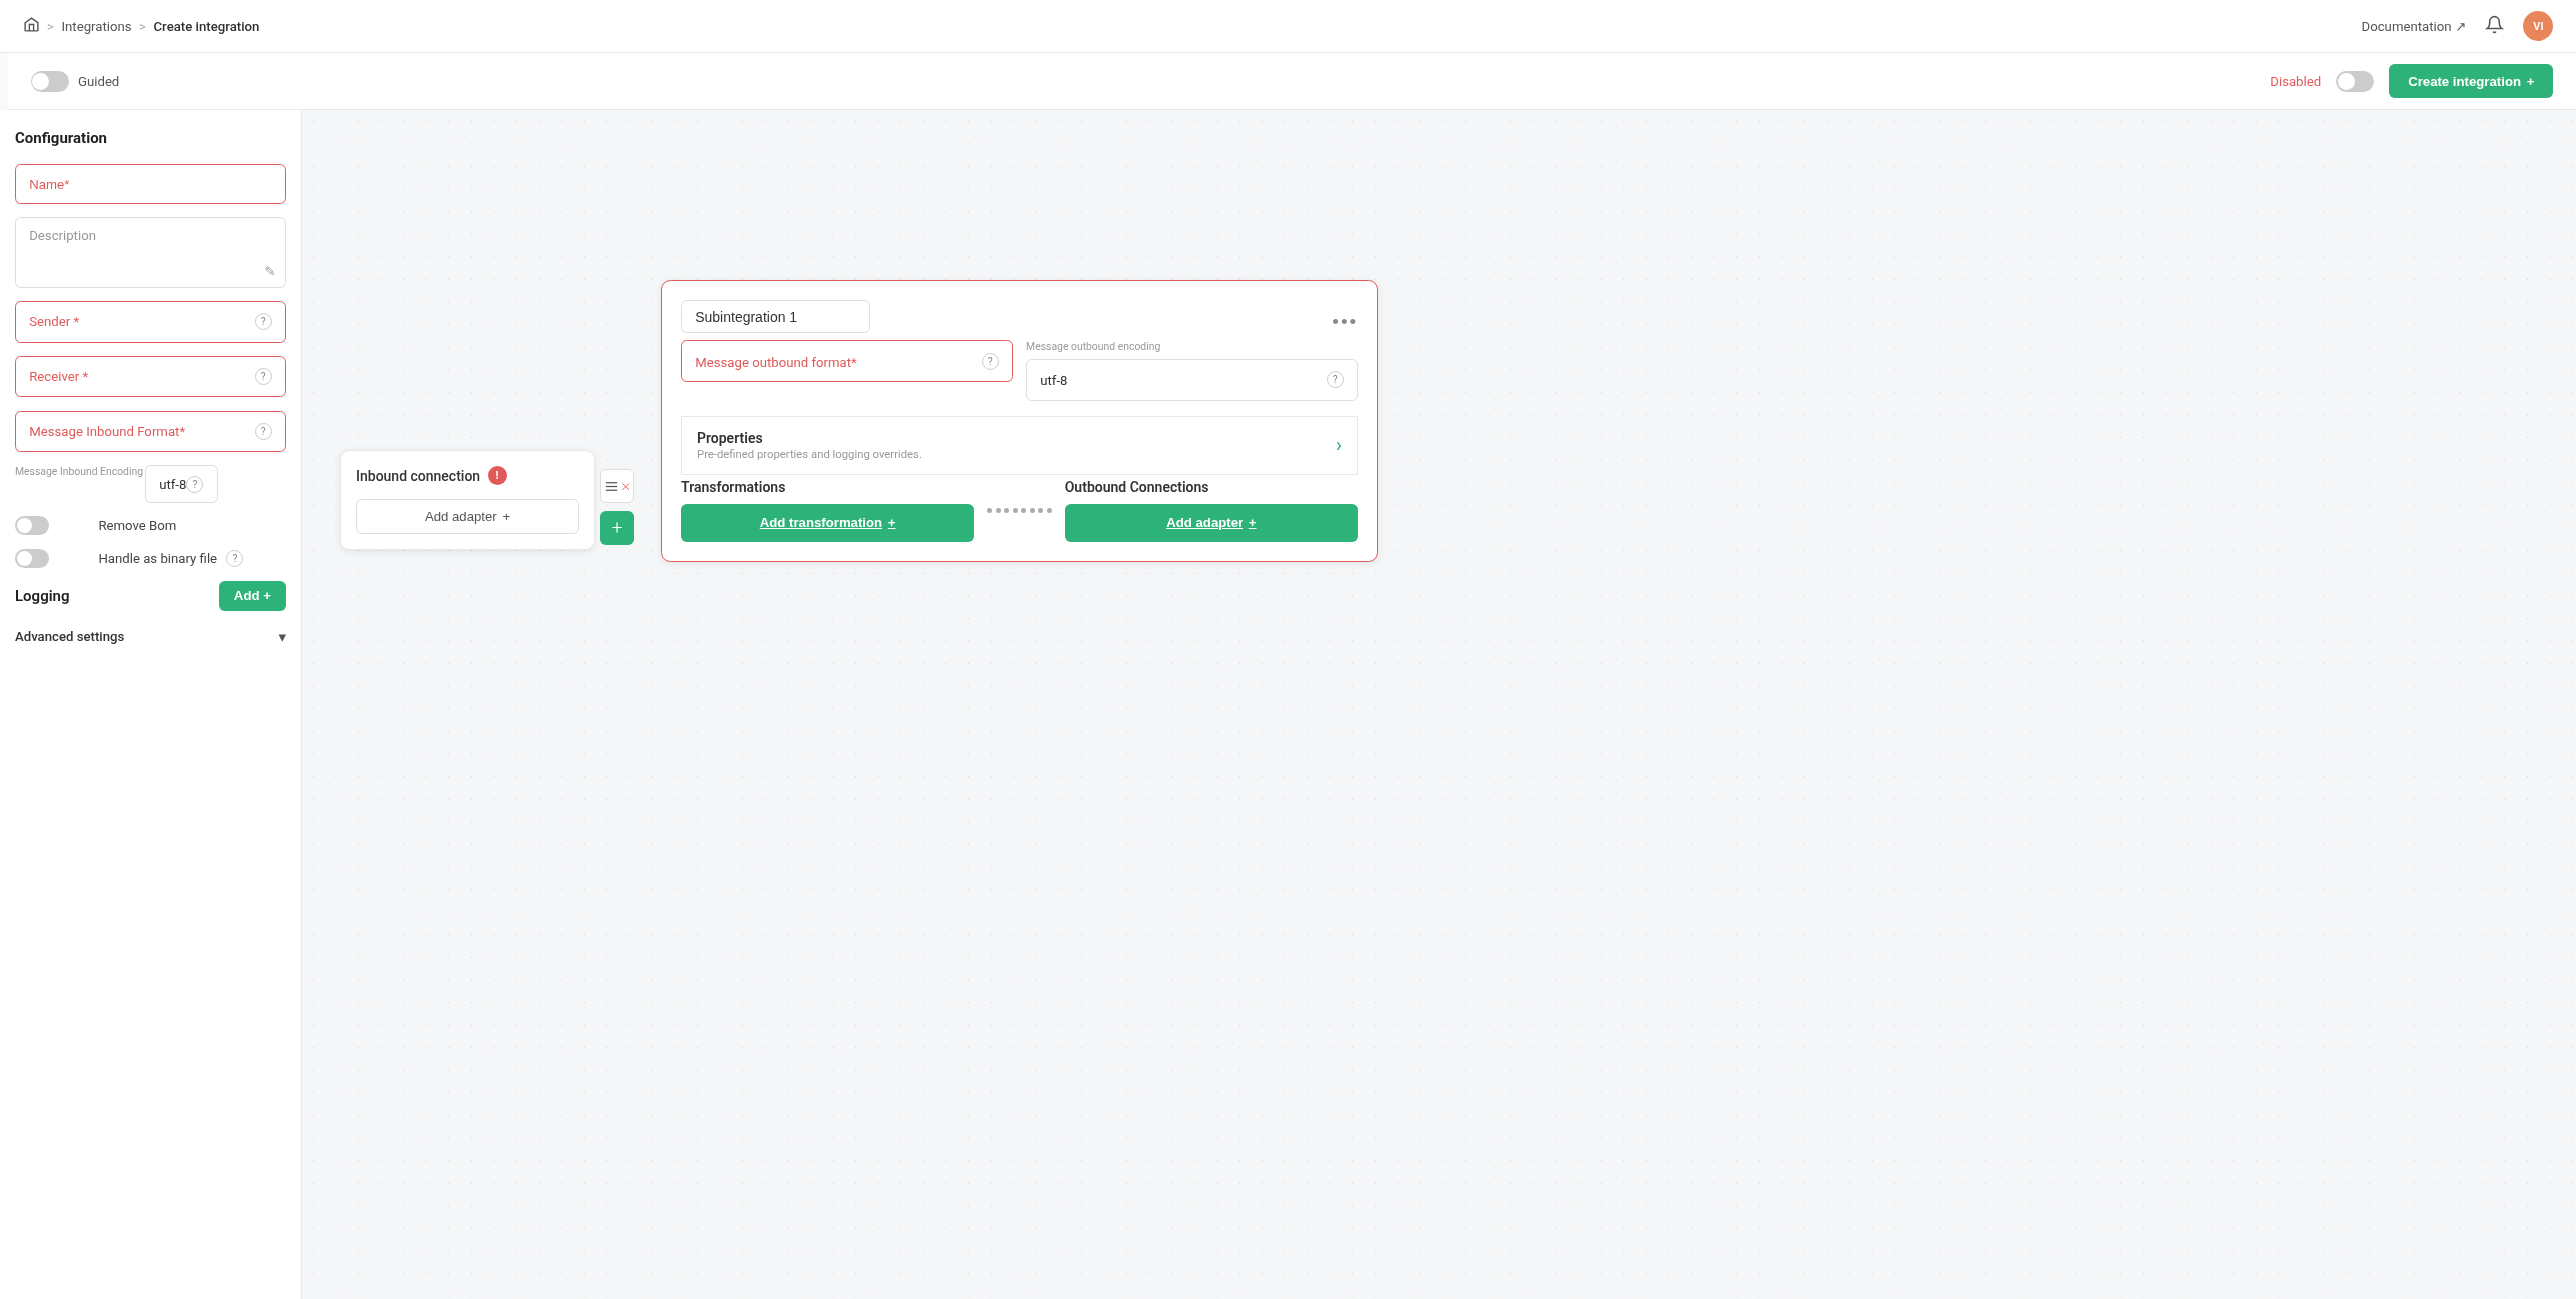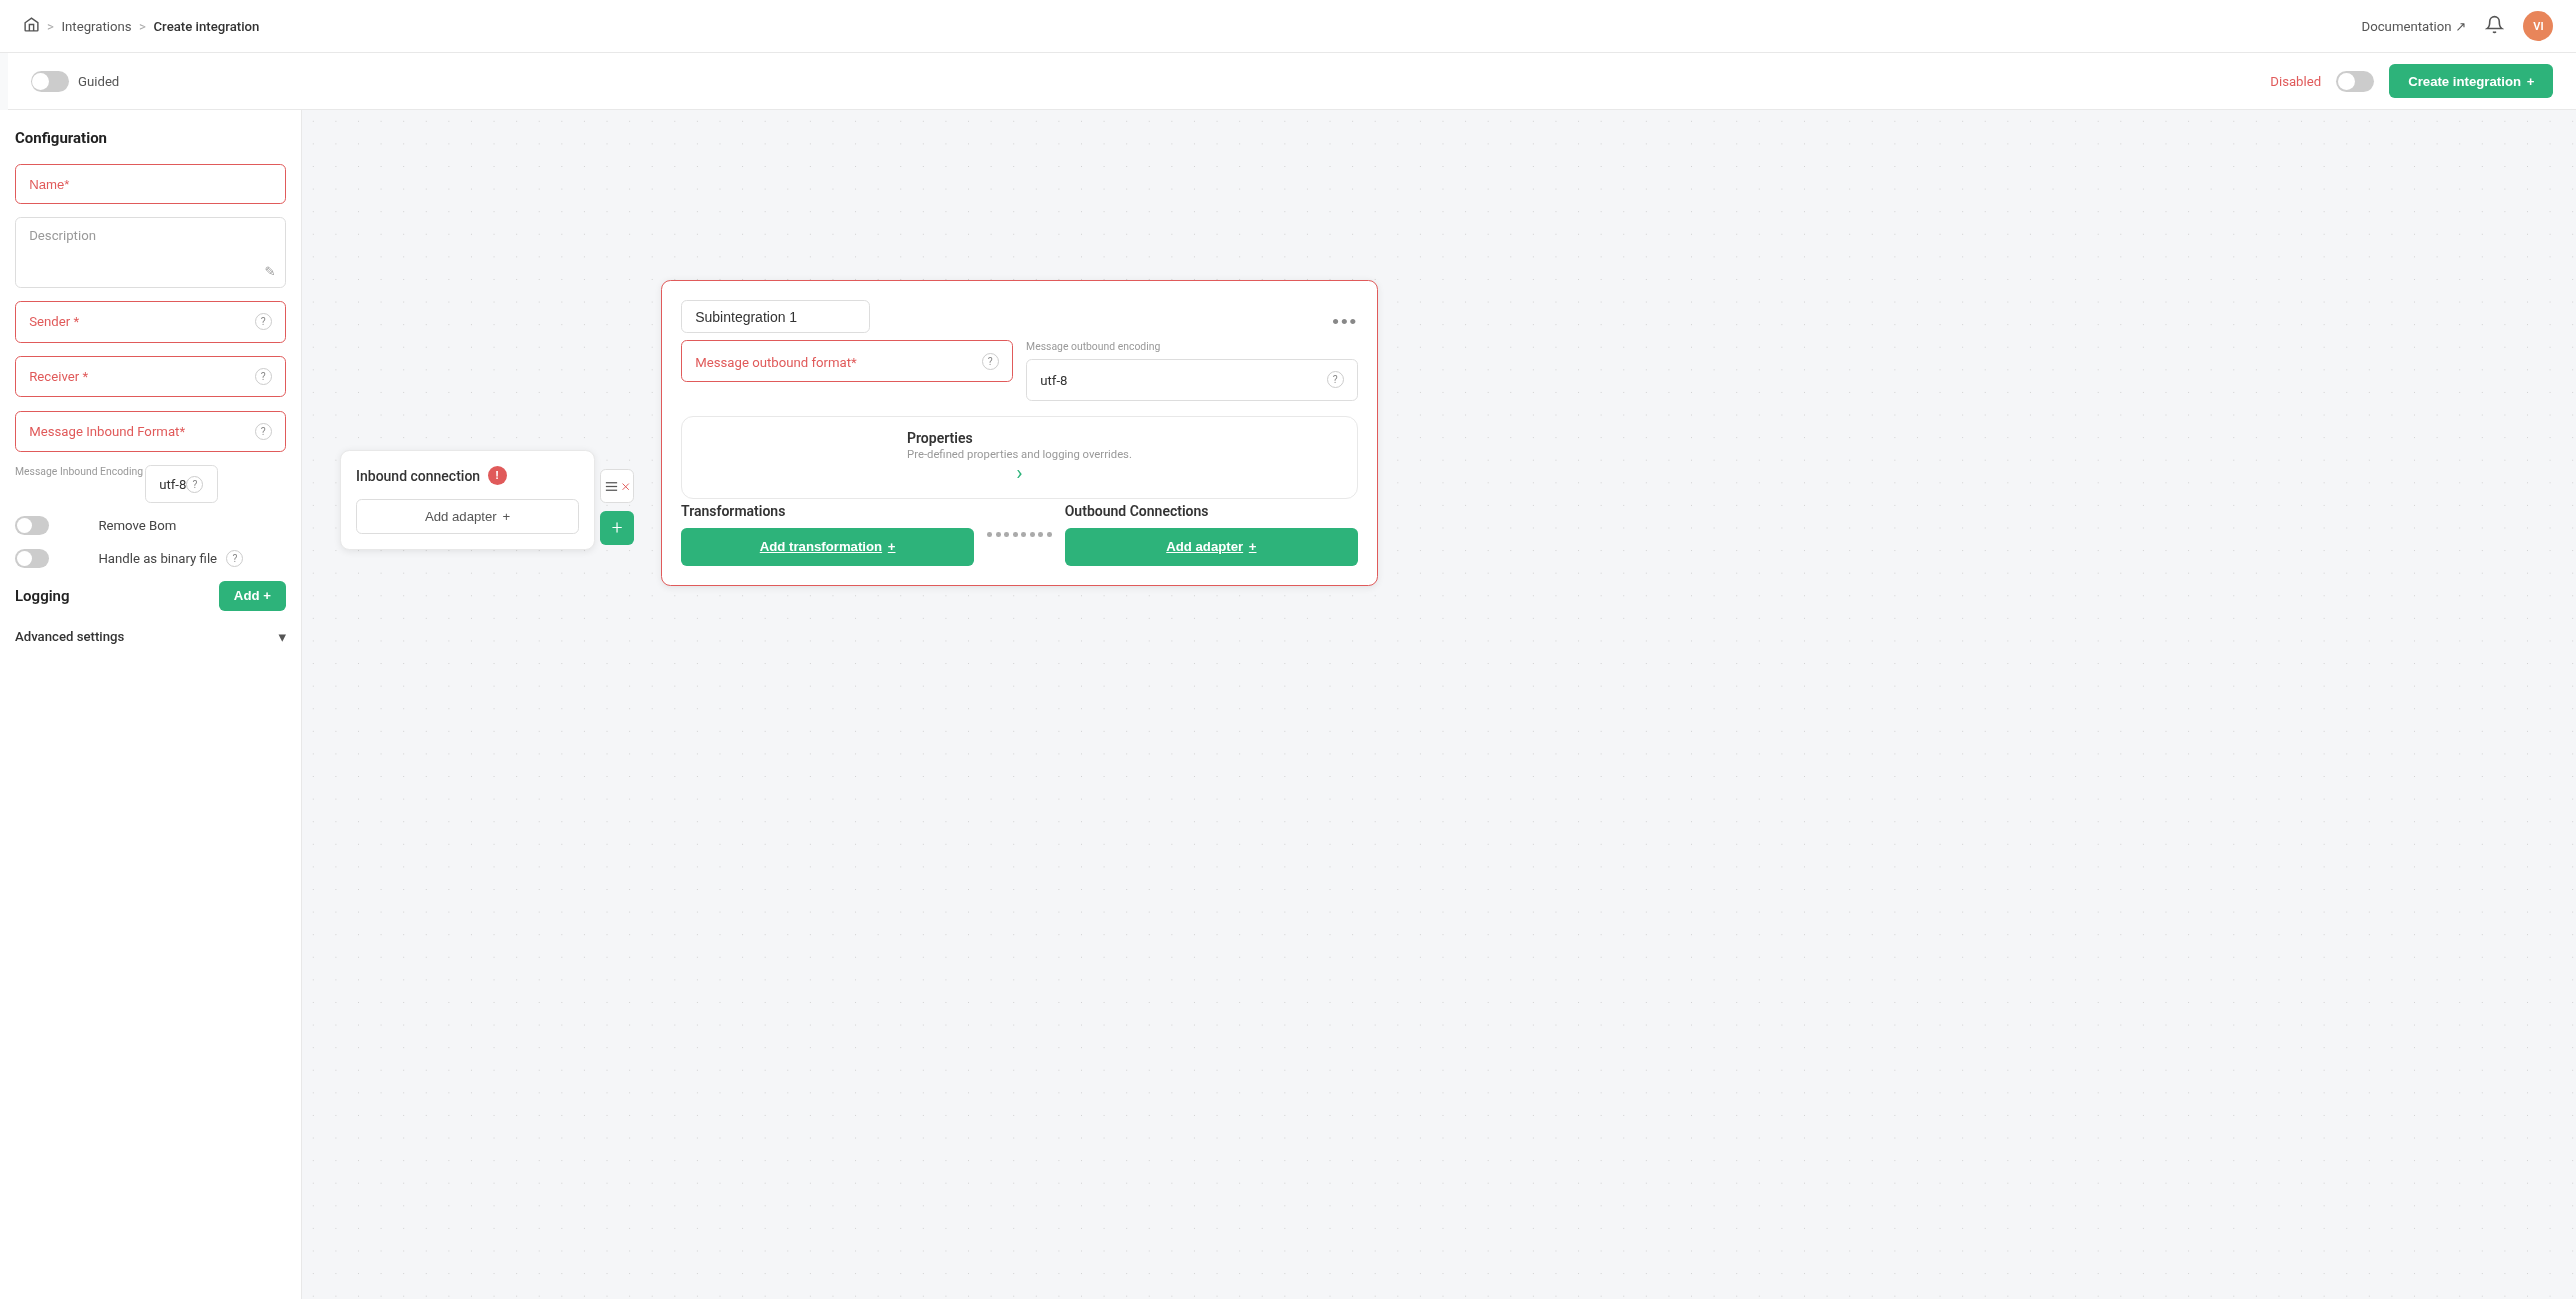--- a/index.html
+++ b/index.html
@@ -479,27 +479,26 @@
       justify-content: space-between;
       background: #fff;
     }
     .sub-field-input.neutral {
       border-color: #ddd;
       color: #333;
     }
 
     .properties-row {
       border: 1.4px solid #e8e8e8;
-      border-radius: 12px;
+      border-radius: 0;
       padding: 13.2px 15px;
       display: flex;
       align-items: center;
       justify-content: space-between;
       cursor: pointer;
-      flex-direction: column;
     }
     .properties-left { display: flex; flex-direction: column; gap: 1.9px; }
     .properties-title { font-size: 14px; font-weight: 600; color: #333; }
     .properties-subtitle { font-size: 11.3px; color: #999; }
     .expand-icon { color: #2db37a; font-size: 17px; }
 
     .bottom-section {
       display: grid;
       grid-template-columns: 1fr auto 1fr;
       gap: 13.2px;

